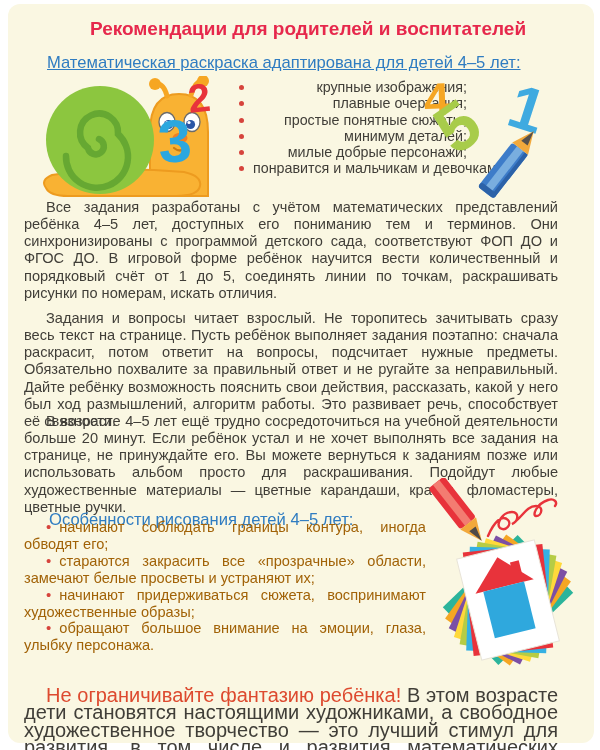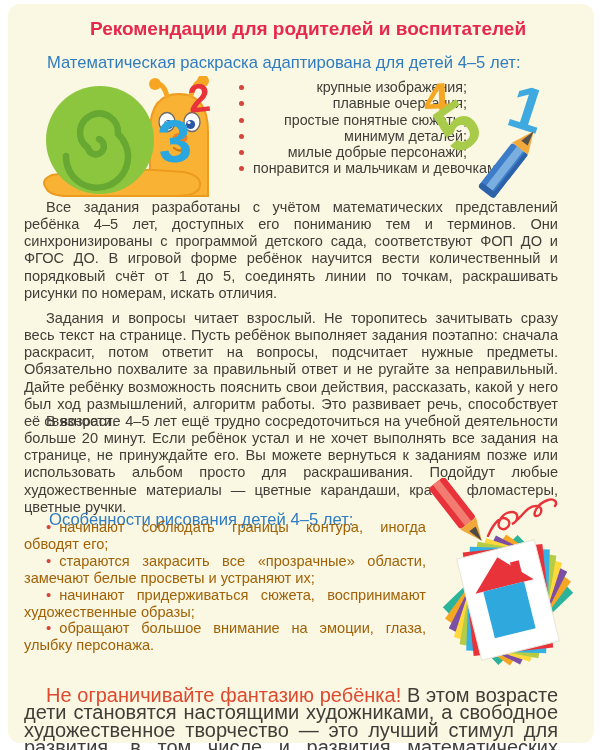--- a/index.html
+++ b/index.html
@@ -14,21 +14,21 @@
     background:#faf7e2;border-radius:12px;
   }
   .abs{position:absolute;}
   .title{
     left:16px;right:0;top:18px;text-align:center;
     color:#e6284c;font-size:19px;font-weight:bold;
   }
   .heading{
     color:#2f7cc1;font-size:16.6px;font-weight:normal;
   }
-  .h-math{left:47px;top:53px;}
+  .h-math{left:47px;top:53px;text-decoration:underline;}
   .h-draw{left:49px;top:510px;}
   .para{
     left:24px;width:534px;
     color:#403e38;font-size:14.6px;line-height:17.3px;
     text-align:justify;text-indent:22px;
   }
   .p-intro{top:184px;}
   .p-process{top:295px;}
   .p-attention{top:398px;}
   ul{margin:0;padding:0;list-style:none;}

